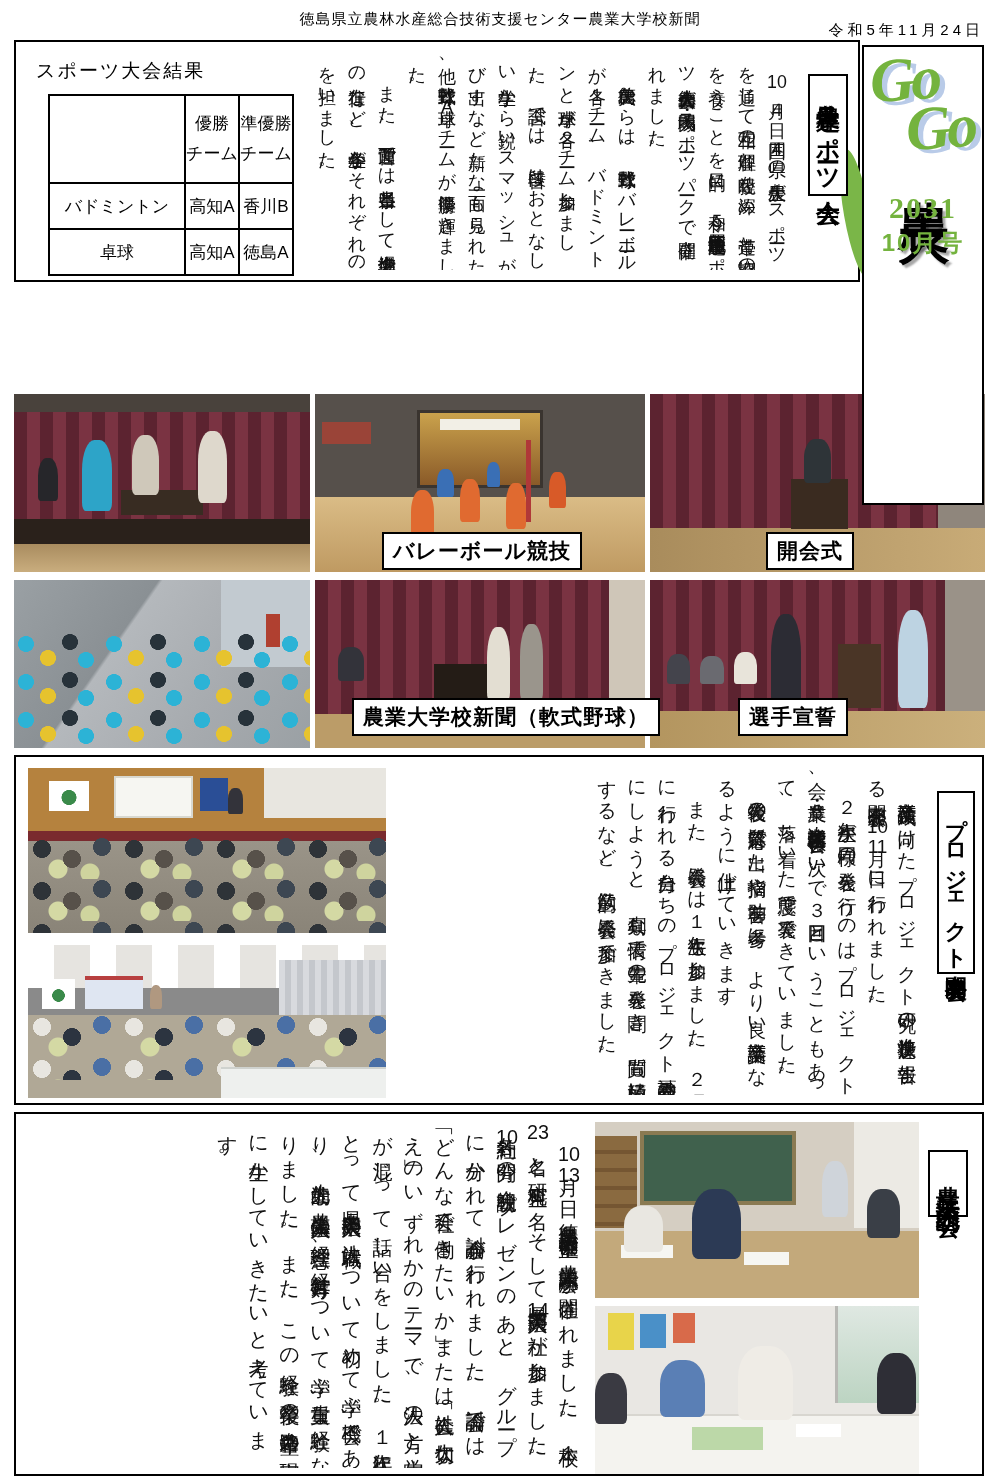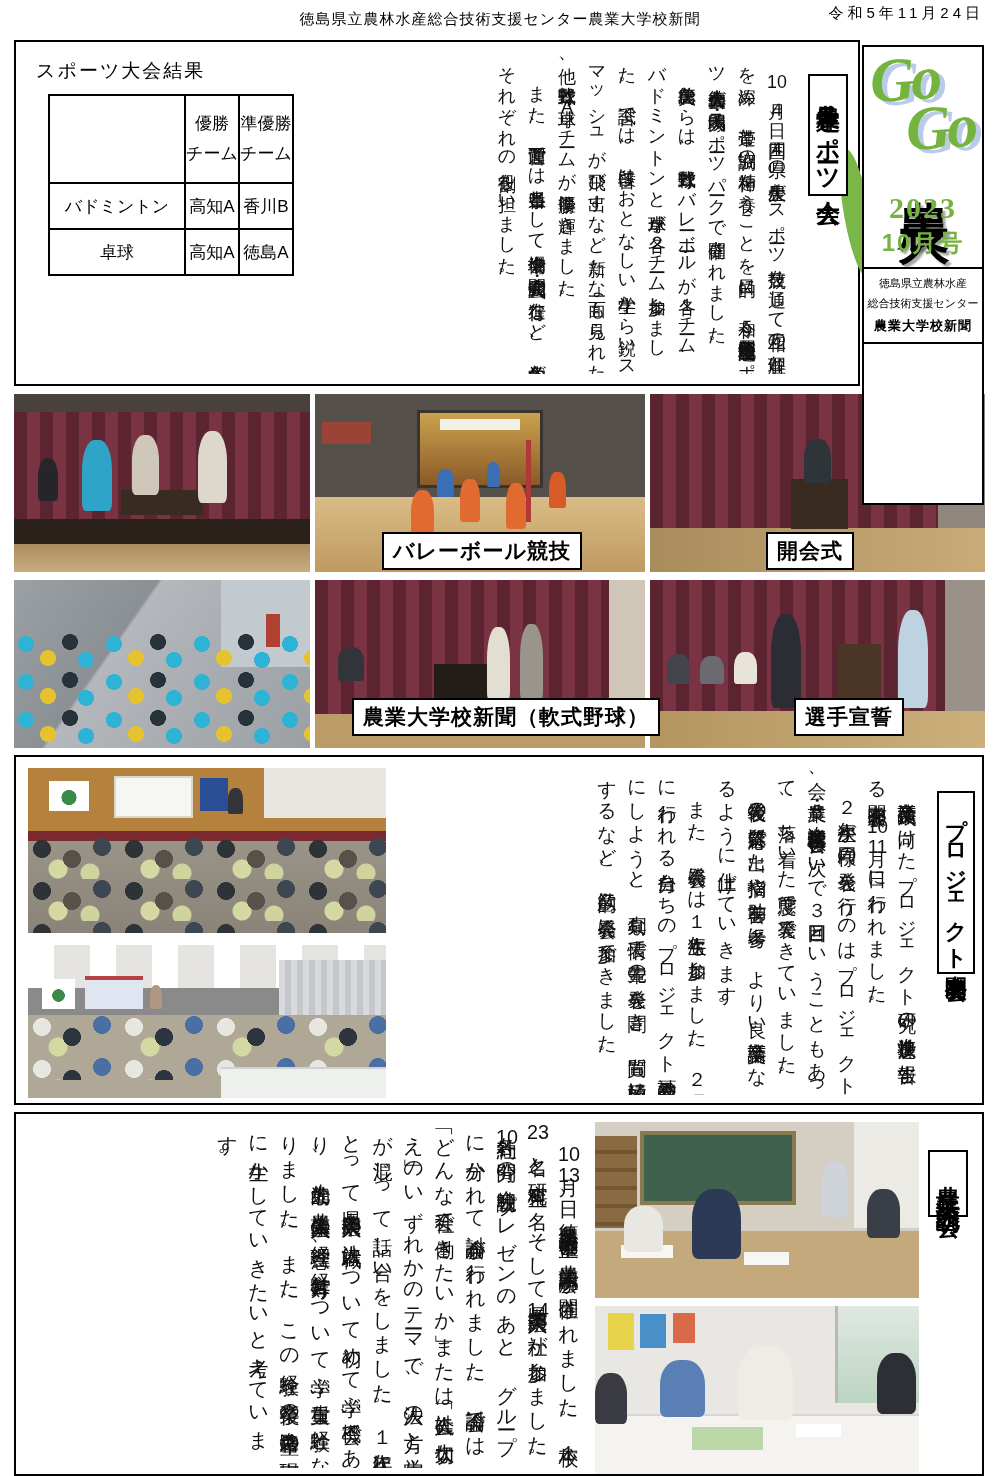--- a/index.html
+++ b/index.html
@@ -2,25 +2,25 @@
 <html><head>
 <meta charset="utf-8">
 <style>
   *{box-sizing:border-box;margin:0;padding:0}
   html,body{background:#e8e8e8}
   .page{position:relative;width:1000px;height:1476px;margin:0 auto;background:#fff;overflow:hidden;
         font-family:"Liberation Sans",sans-serif;color:#000}
 
   
   .hdr-title{position:absolute;left:0;right:0;top:10px;text-align:center;font-size:15px;letter-spacing:1px}
-  .hdr-date{position:absolute;right:16px;top:4px;font-size:15px;letter-spacing:4px}
+  .hdr-date{position:absolute;right:16px;top:21px;font-size:15px;letter-spacing:4px}
 
   
   .box{position:absolute;border:2px solid #000;background:#fff}
-  .top-box{left:14px;top:40px;width:846px;height:346px}
+  .top-box{left:14px;top:40px;width:846px;height:242px}
   .mid-box{left:14px;top:755px;width:970px;height:350px}
   .bot-box{left:14px;top:1112px;width:970px;height:364px}
 
   
   .tbl-title{position:absolute;left:20px;top:16px;font-size:19px;letter-spacing:2px}
   .sports-table{position:absolute;left:32px;top:52px;width:244px;border-collapse:collapse;table-layout:fixed}
   .sports-table th,.sports-table td{border:2px solid #000;text-align:center;vertical-align:middle;
      font-weight:normal;font-size:17px;overflow:hidden}
   .sports-table th{height:88px;line-height:30px}
   .sports-table td{height:46px}
@@ -93,21 +93,21 @@
      radial-gradient(circle 10px at 30px 32px,#d4d9a4 90%,transparent);
      background-size:92px 42px}
 
   
   .caption{position:absolute;z-index:3;background:#fff;border:2px solid #000;font-weight:bold;
      font-size:21px;padding:3px 9px;letter-spacing:1px;white-space:nowrap}
   .c1{left:30px;top:528px}
   .c2{left:382px;top:532px}
   .c3{left:766px;top:532px}
   .c5{left:352px;top:698px}
-  .c6{left:794px;top:698px}
+  .c6{left:738px;top:698px}
 </style>
 </head>
 <body>
 
 <div class="page">
 
   <div class="hdr-title">徳島県立農林水産総合技術支援センター農業大学校新聞</div>
   <div class="hdr-date">令和5年11月24日</div>
 
   <section class="box top-box">
@@ -138,27 +138,22 @@
         <p>　また、運営面では当番県として会場準備や開会式・閉会式の進行など、各学生がそれぞれの役割を担いました。</p>
       </div>
   </section>
 
   <div class="leaf"></div>
 
   <aside class="masthead">
     <div class="go go1">Go</div>
     <div class="go go2">Go</div>
     <div class="nodai">農大</div>
-    <div class="year">2023</div>
+    <div class="year">2031</div>
     <div class="issue">10月号</div>
-    <div class="orgbox">
-      <div>徳島県立農林水産</div>
-      <div>総合技術支援センター</div>
-      <div class="org-bold">農業大学校新聞</div>
-    </div>
   </aside>
 
   <div class="photo p1">
     <i class="ly" style="inset:0 0 58% 0;background:#49423c"></i>
     <i class="ly curtain" style="inset:10% 0 30% 0"></i>
     <i class="ly" style="inset:70% 0 16% 0;background:#2a211b"></i>
     <i class="ly" style="inset:84% 0 0 0;background:linear-gradient(#a98c5f,#c9ad7e)"></i>
     <i class="ly" style="left:36%;top:54%;width:28%;height:14%;background:#382c22"></i>
     <i class="fig" style="left:23%;top:26%;width:10%;height:40%;background:#2da4c8"></i>
     <i class="fig" style="left:40%;top:23%;width:9%;height:34%;background:#cfc8ba"></i>

